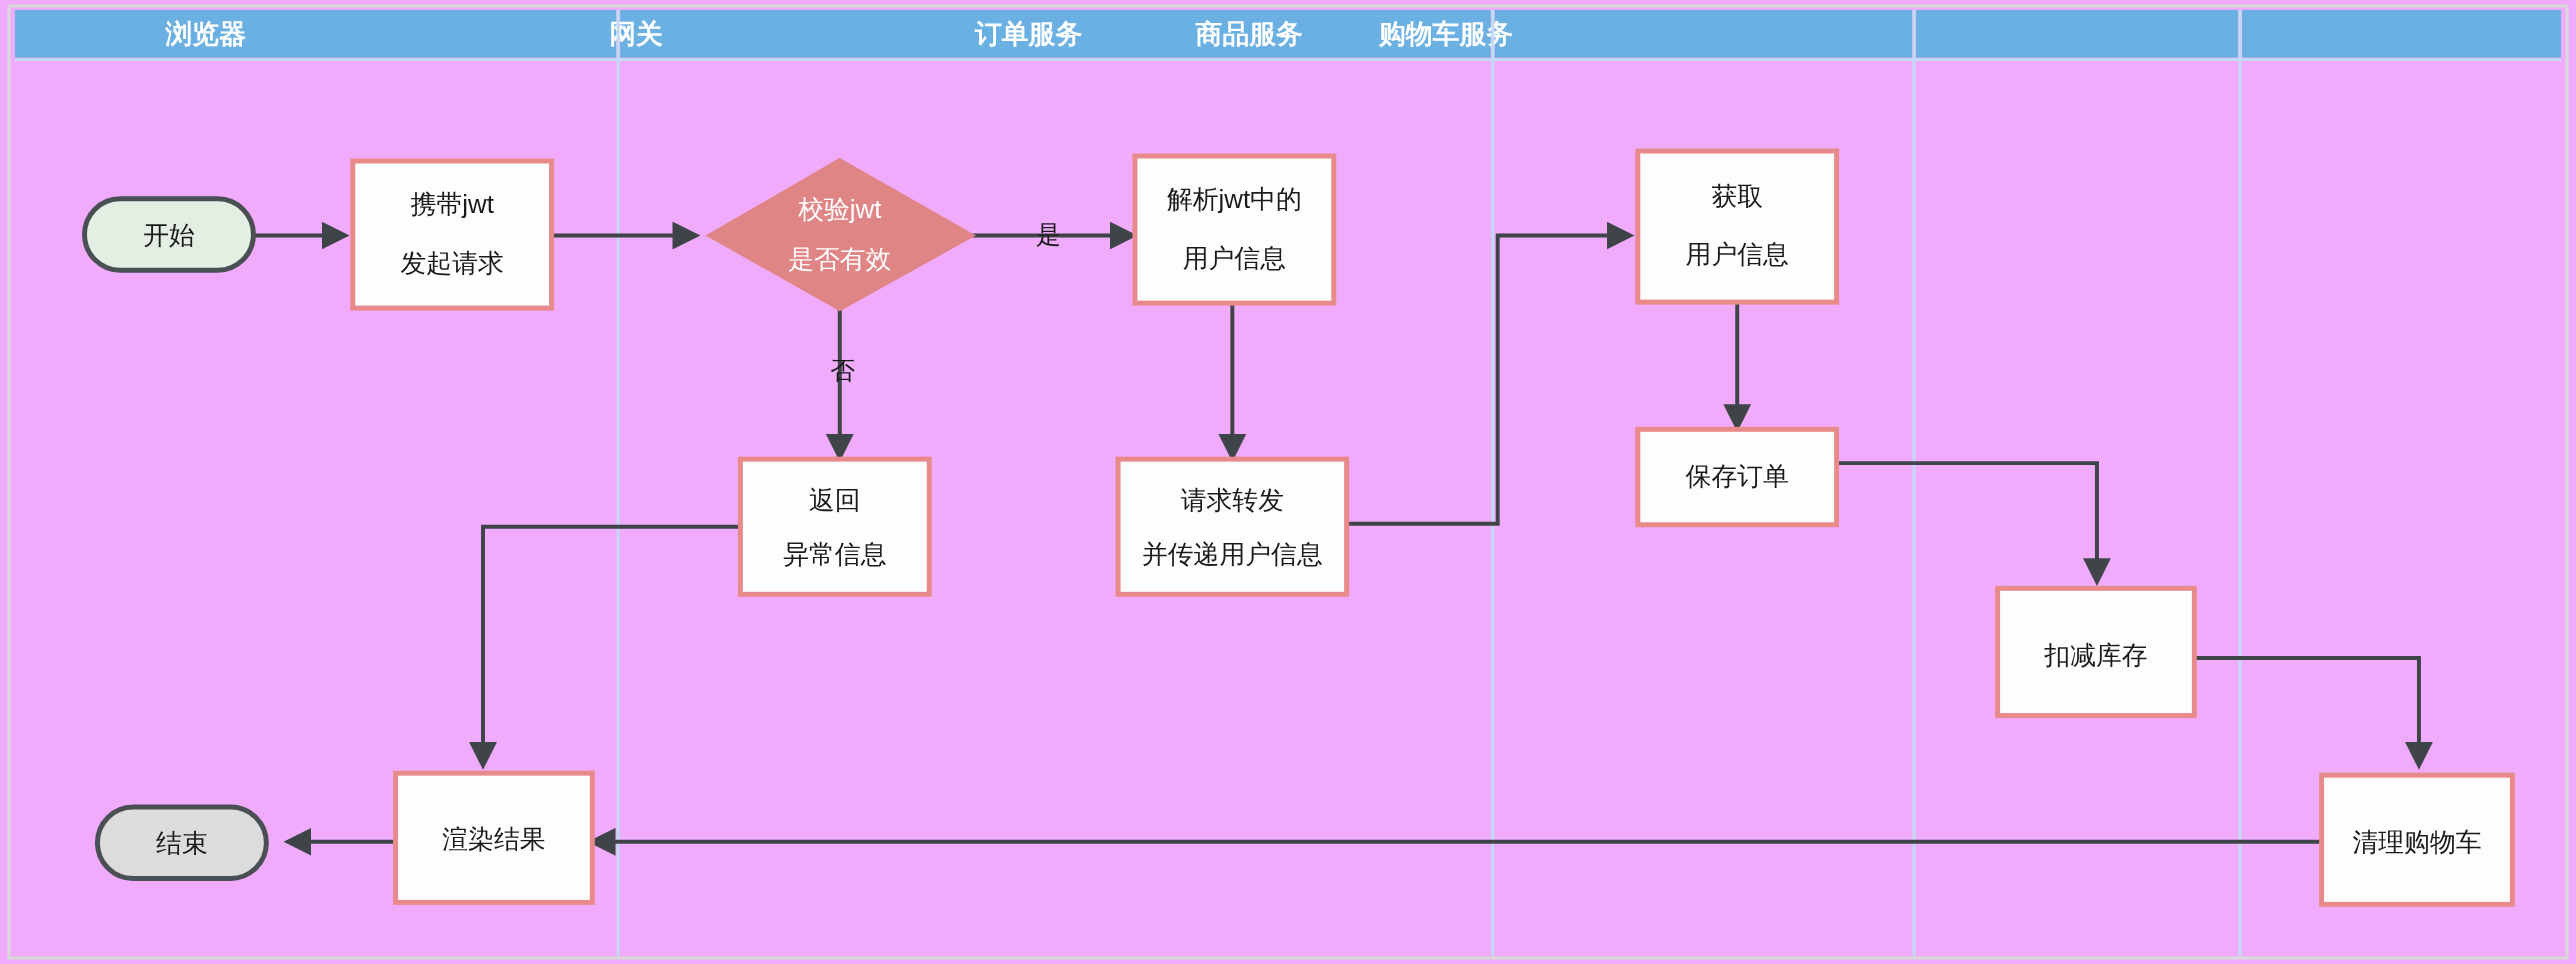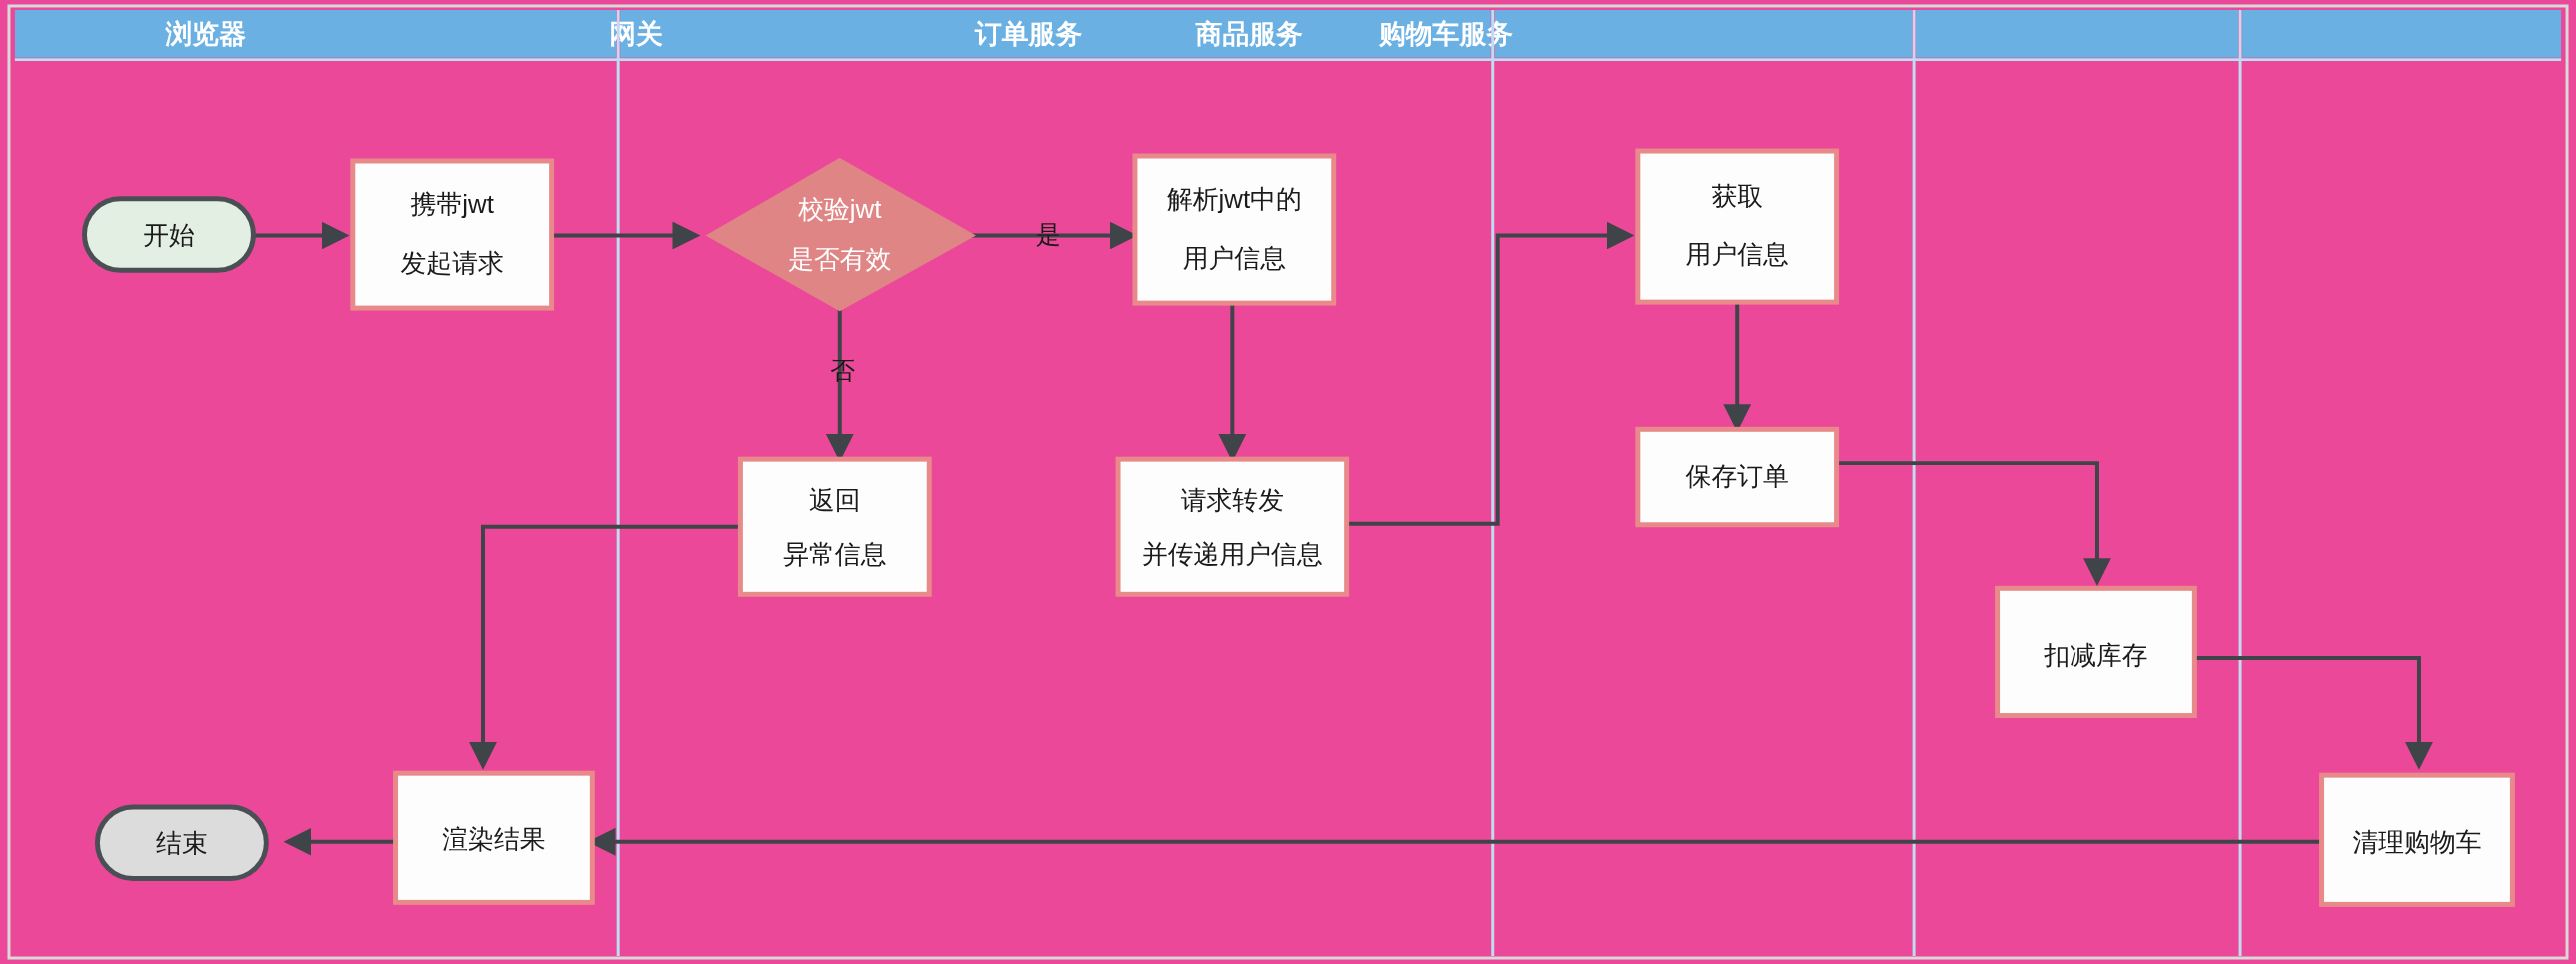--- a/index.html
+++ b/index.html
@@ -1,17 +1,17 @@
 <!DOCTYPE html>
 <html><head>
 <meta charset="utf-8">
 <style>
   html,body{margin:0;padding:0;background:#ffffff;}
   body{font-family:"Liberation Sans","DejaVu Sans",sans-serif;}
-  #stage{position:relative;width:2576px;height:964px;background:#ec4899;overflow:hidden;}
+  #stage{position:relative;width:2576px;height:964px;background:#f0abfc;overflow:hidden;}
   svg#chart{position:absolute;left:0;top:0;width:2576px;height:964px;}
   .lane-title{font-size:27px;font-weight:bold;fill:#ffffff;text-anchor:middle;dominant-baseline:middle;
               paint-order:stroke;}
   .node-label{font-size:26px;fill:#1a1a1a;text-anchor:middle;dominant-baseline:middle;}
   .node-label-white{font-size:26px;fill:#ffffff;text-anchor:middle;dominant-baseline:middle;}
   .edge-label{font-size:25px;fill:#1a1a1a;text-anchor:middle;dominant-baseline:middle;}
   .flow-line{stroke:#3f4448;stroke-width:4;fill:none;}
   .proc-box{fill:#fdfdfd;stroke:#e98a8a;stroke-width:5;}
   .term-start{fill:#e3efe3;stroke:#4a4f54;stroke-width:5;}
   .term-end{fill:#dcdcdc;stroke:#4a4f54;stroke-width:5;}

